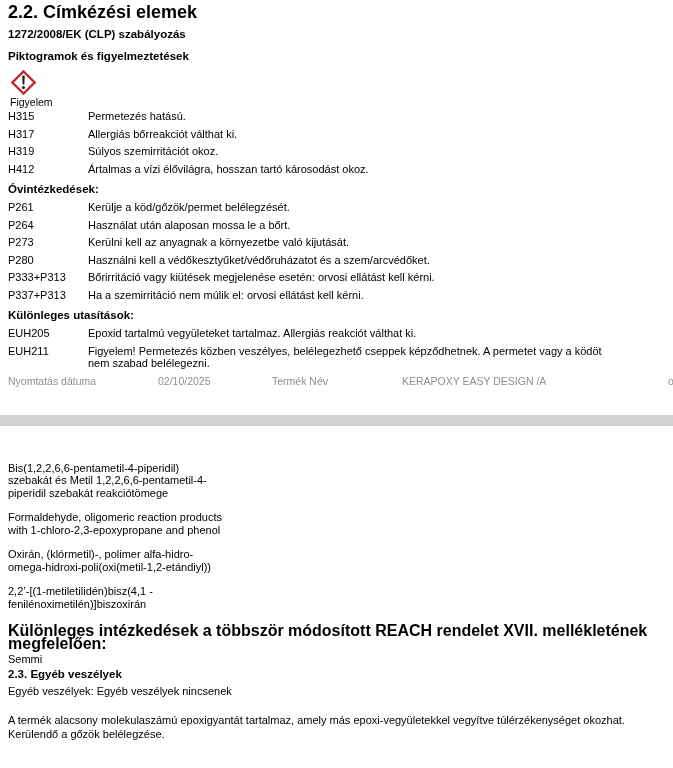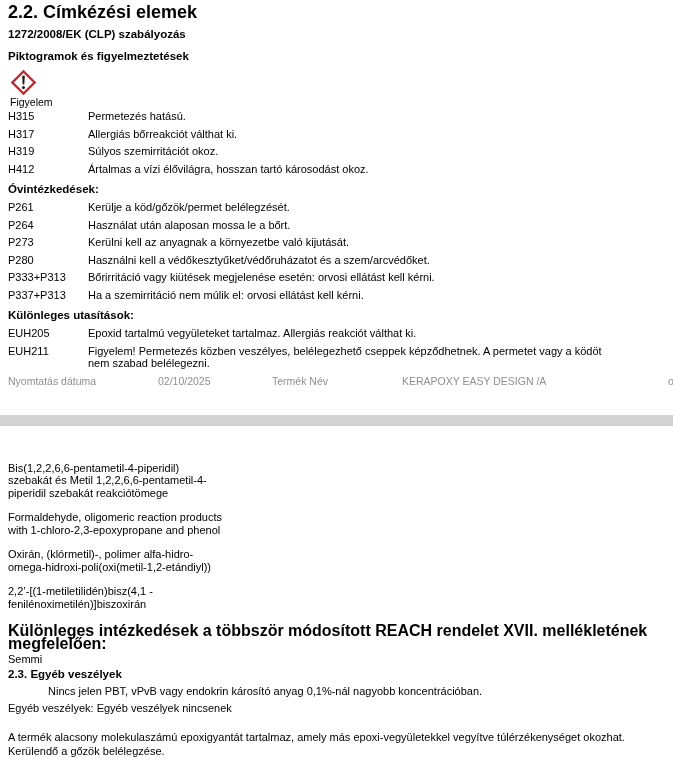--- a/index.html
+++ b/index.html
@@ -149,19 +149,18 @@
   <div class="substance">
     <div>2,2’-[(1-metiletilidén)bisz(4,1 -</div>
     <div>fenilénoximetilén)]biszoxirán</div>
   </div>
 
   <div class="reach-heading">Különleges intézkedések a többször módosított REACH rendelet XVII. mellékletének megfelelően:</div>
   <div class="reach-value">Semmi</div>
 
   <div class="h23">2.3. Egyéb veszélyek</div>
 
-  <div class="pbt">Nincs jelen PBT, vPvB vagy endokrin károsító anyag 0,1%-nál nagyobb koncentrációban.</div>
 
   <div class="other-hazards">Egyéb veszélyek: Egyéb veszélyek nincsenek</div>
 
   <div class="epoxy-note">A termék alacsony molekulaszámú epoxigyantát tartalmaz, amely más epoxi-vegyületekkel vegyítve túlérzékenységet okozhat. Kerülendő a gőzök belélegzése.</div>
 
 </div>
 
 </body></html>

